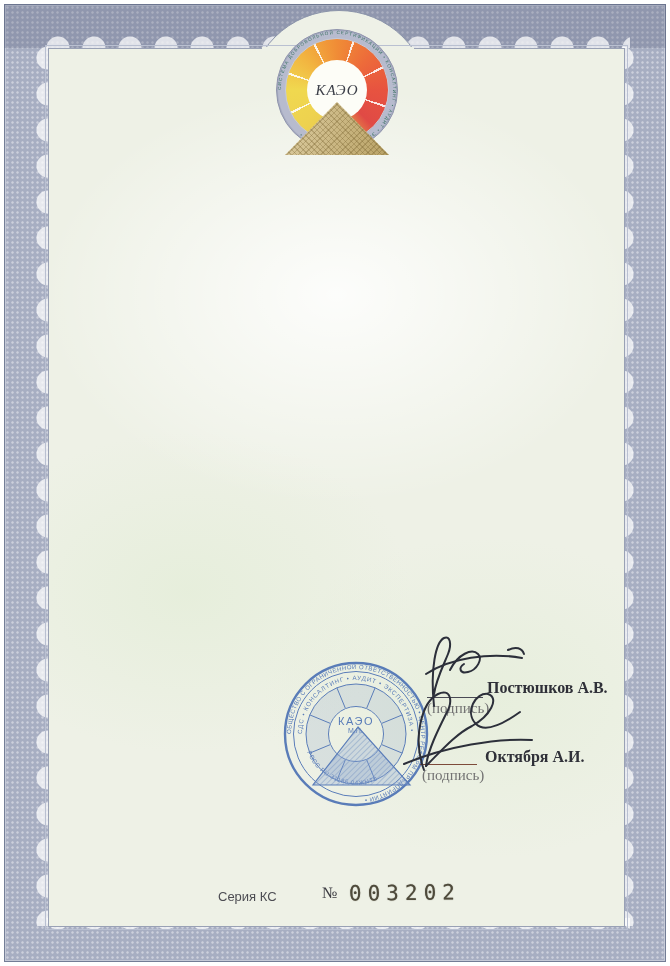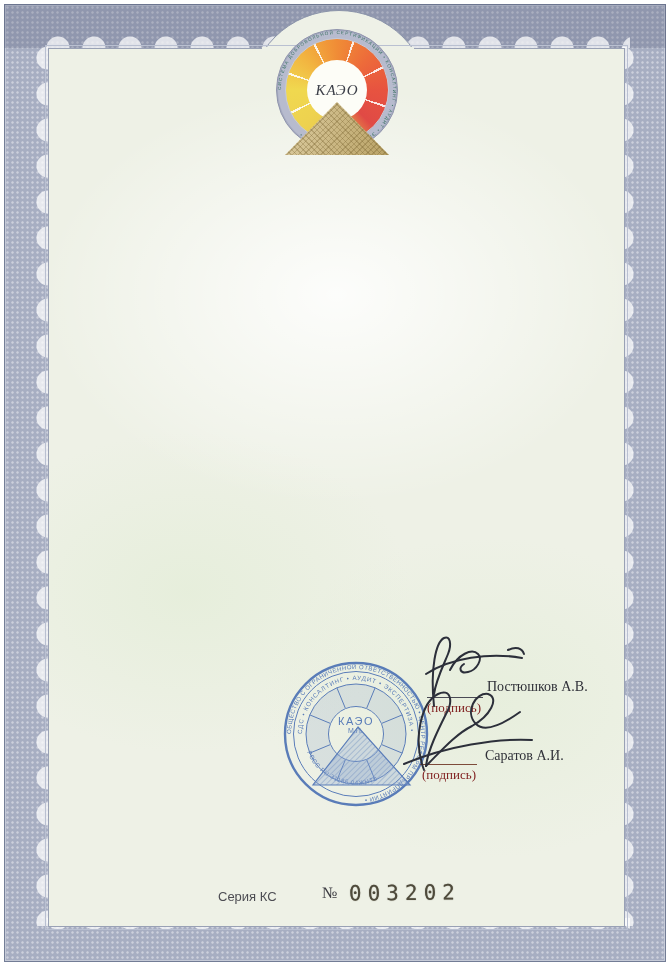--- a/index.html
+++ b/index.html
@@ -82,23 +82,23 @@
   .code-line { top:506px; font-weight:bold; font-size:15px; color:#26272e; }
   .func-title { top:525px; font-weight:bold; font-size:16.5px; line-height:21px; color:#26272e; }
   .date-item { position:absolute; top:597px; font-size:13.5px; white-space:nowrap; color:#33343c; }
   .date-reg { left:124px; } .date-valid { left:363px; }
   .date-item b { color:#2d2f36; }
   .role { position:absolute; left:118px; font-size:13.5px; line-height:15.5px; color:#33343c; }
   .role-1 { top:667px; } .role-2 { top:757px; }
   .sig-line { position:absolute; border-top:1.3px solid #4a4a55; z-index:8; }
   .sig-line-1 { left:427px; top:697px; width:56px; }
   .sig-line-2 { left:420px; top:764px; width:57px; border-top-color:#7d4b3a; }
-  .sig-caption { position:absolute; font-size:13px; color:#7f1d1d; z-index:8; }
+  .sig-caption { position:absolute; font-size:15px; color:#737373; z-index:8; }
   .sig-caption-1 { left:427px; top:700px; } .sig-caption-2 { left:422px; top:767px; }
-  .sig-name { position:absolute; font-size:14px; color:#2f3038; z-index:8; white-space:nowrap; }
+  .sig-name { position:absolute; font-size:16px; color:#2f3038; z-index:8; white-space:nowrap;font-weight:bold; }
   .sig-name-1 { left:487px; top:679px; } .sig-name-2 { left:485px; top:748px; }
   .stamp { position:absolute; left:281px; top:659px; width:150px; height:150px; opacity:.9; z-index:6; }
   .ink { position:absolute; z-index:9; }
   .ink-1 { left:420px; top:628px; }
   .ink-2 { left:398px; top:686px; }
   .serial-label { position:absolute; left:218px; top:889px; font-family:"Liberation Sans", sans-serif;
     font-size:13px; color:#4c4c52; z-index:8; }
   .serial-sign { position:absolute; left:322px; top:884px; font-size:16px; color:#3c3c42; z-index:8; }
   .serial-number { position:absolute; left:349px; top:881px; font-family:"DejaVu Sans Mono", monospace;
     font-size:21px; letter-spacing:6px; color:#4e4a3b; transform:rotate(-.6deg);
@@ -170,21 +170,21 @@
     <div>Председатель</div>
     <div>комиссии:</div>
   </div>
 
   <div class="sig-line sig-line-1"></div>
   <div class="sig-caption sig-caption-1">(подпись)</div>
   <div class="sig-name sig-name-1">Постюшков А.В.</div>
 
   <div class="sig-line sig-line-2"></div>
   <div class="sig-caption sig-caption-2">(подпись)</div>
-  <div class="sig-name sig-name-2">Саратов А.И.</div>
+  <div class="sig-name sig-name-2">Октября А.И.</div>
 
   <svg class="stamp" viewBox="0 0 150 150">
     <defs>
       <path id="stOuter" d="M 10,75 A 65,65 0 1 1 140,75 A 65,65 0 1 1 10,75" fill="none"></path>
       <path id="stInner" d="M 21,75 A 54,54 0 1 1 129,75" fill="none"></path>
       <path id="stBottom" d="M 26,93 A 53,53 0 0 0 124,93" fill="none"></path>
       <pattern id="ph" width="4" height="4" patternUnits="userSpaceOnUse" patternTransform="rotate(45)">
         <rect width="4" height="4" fill="rgba(122,152,204,0.30)"></rect>
         <line x1="0" y1="0" x2="0" y2="4" stroke="#5d7fbd" stroke-width="0.8"></line>
       </pattern>

